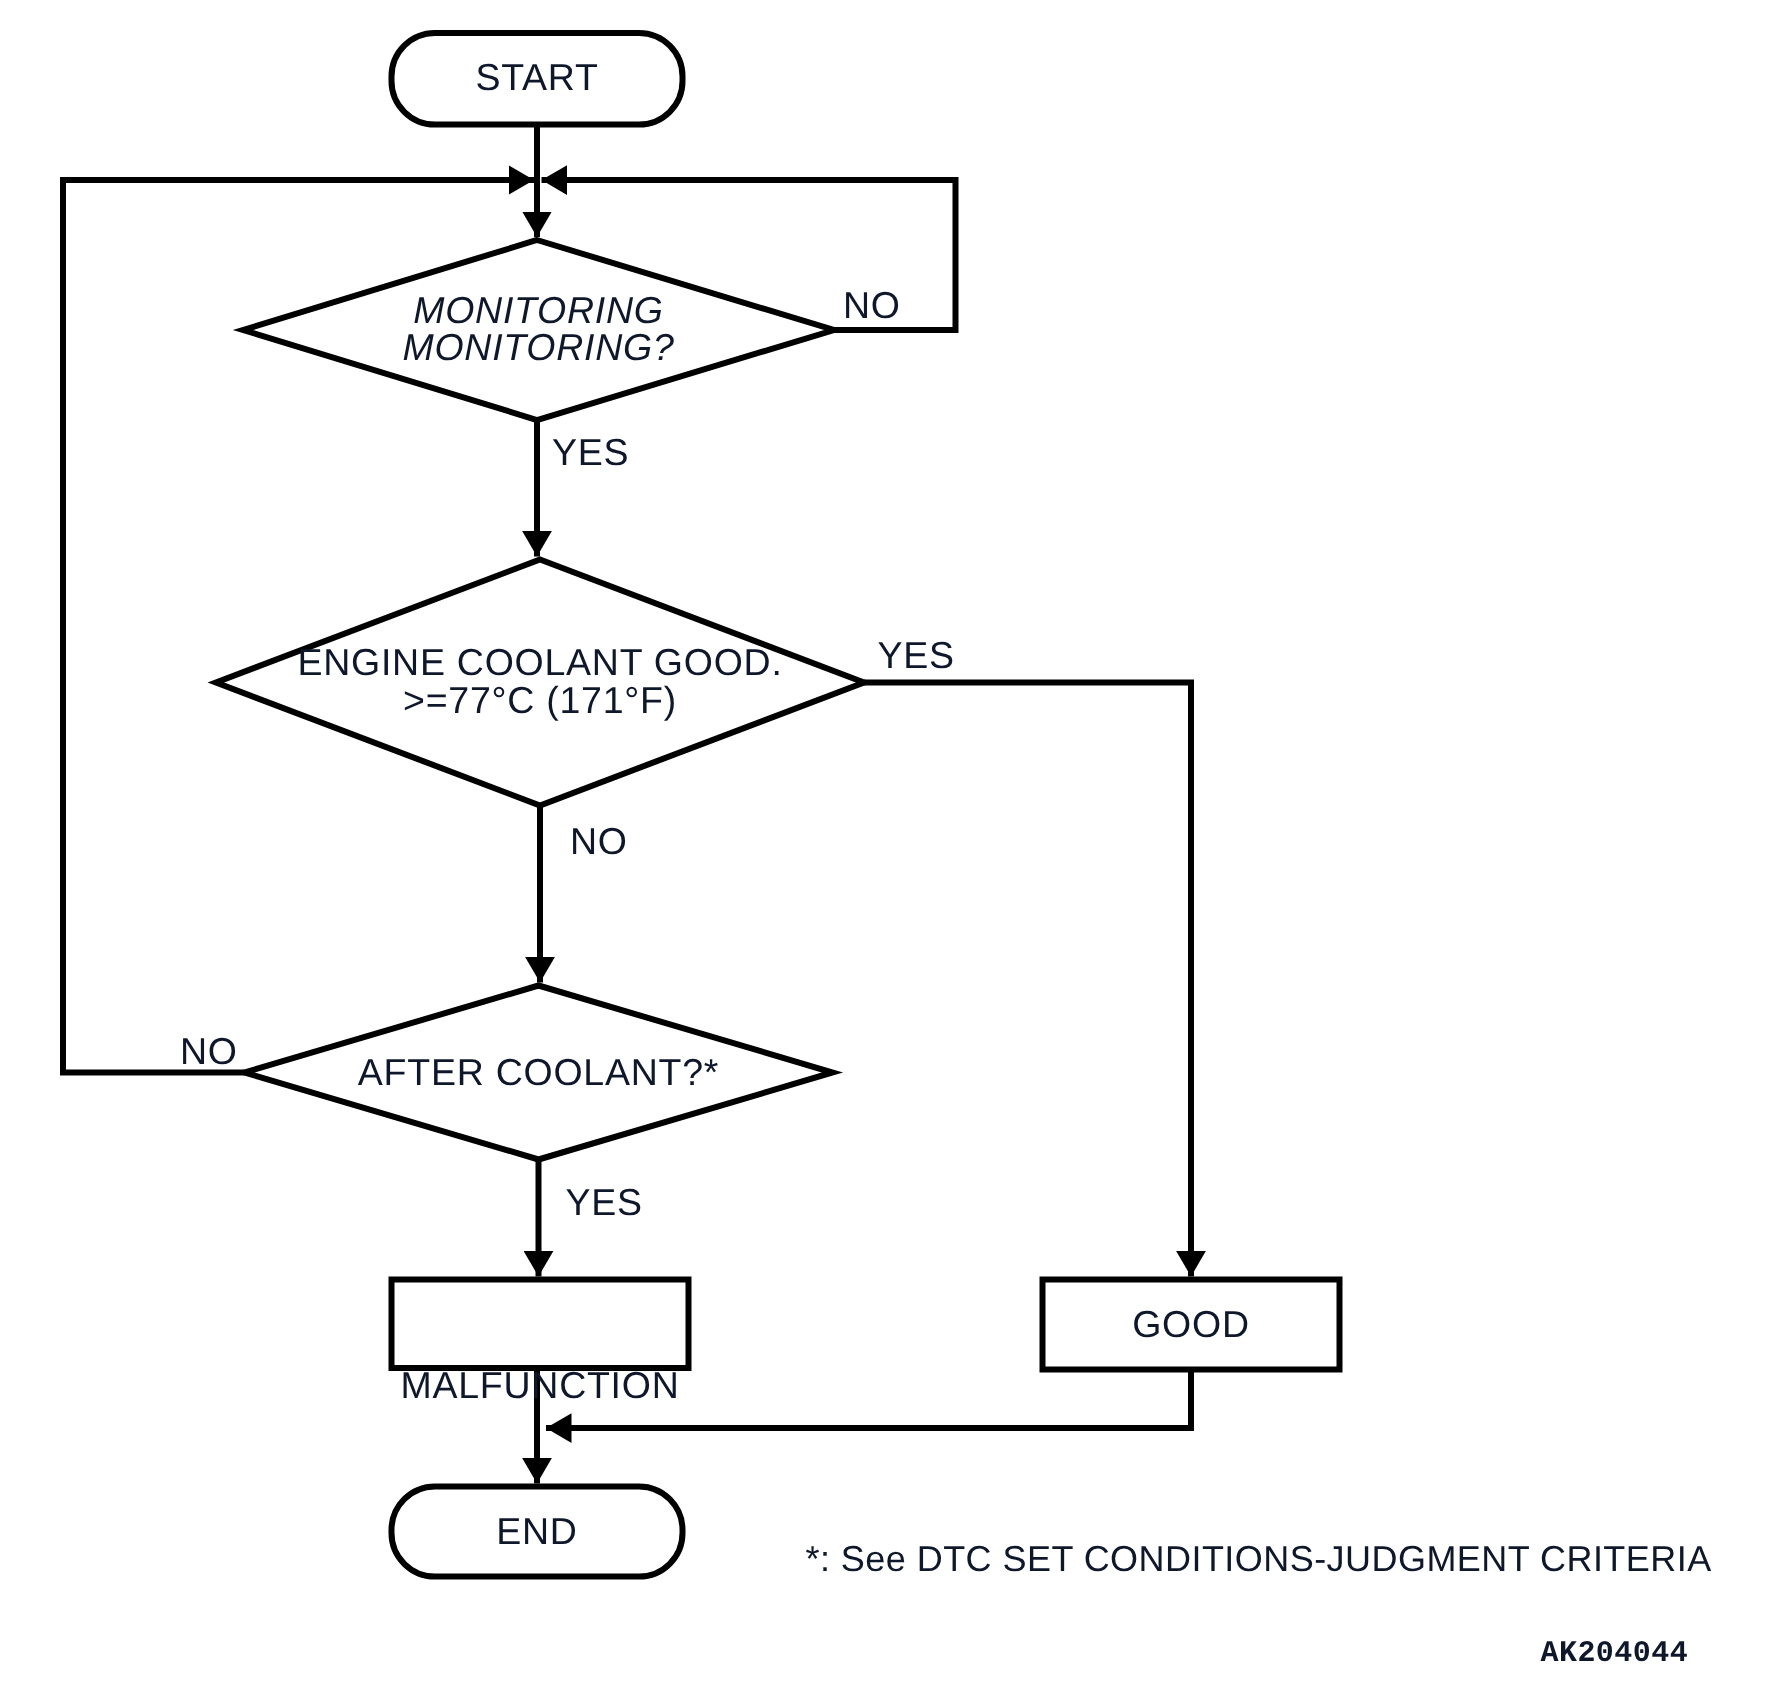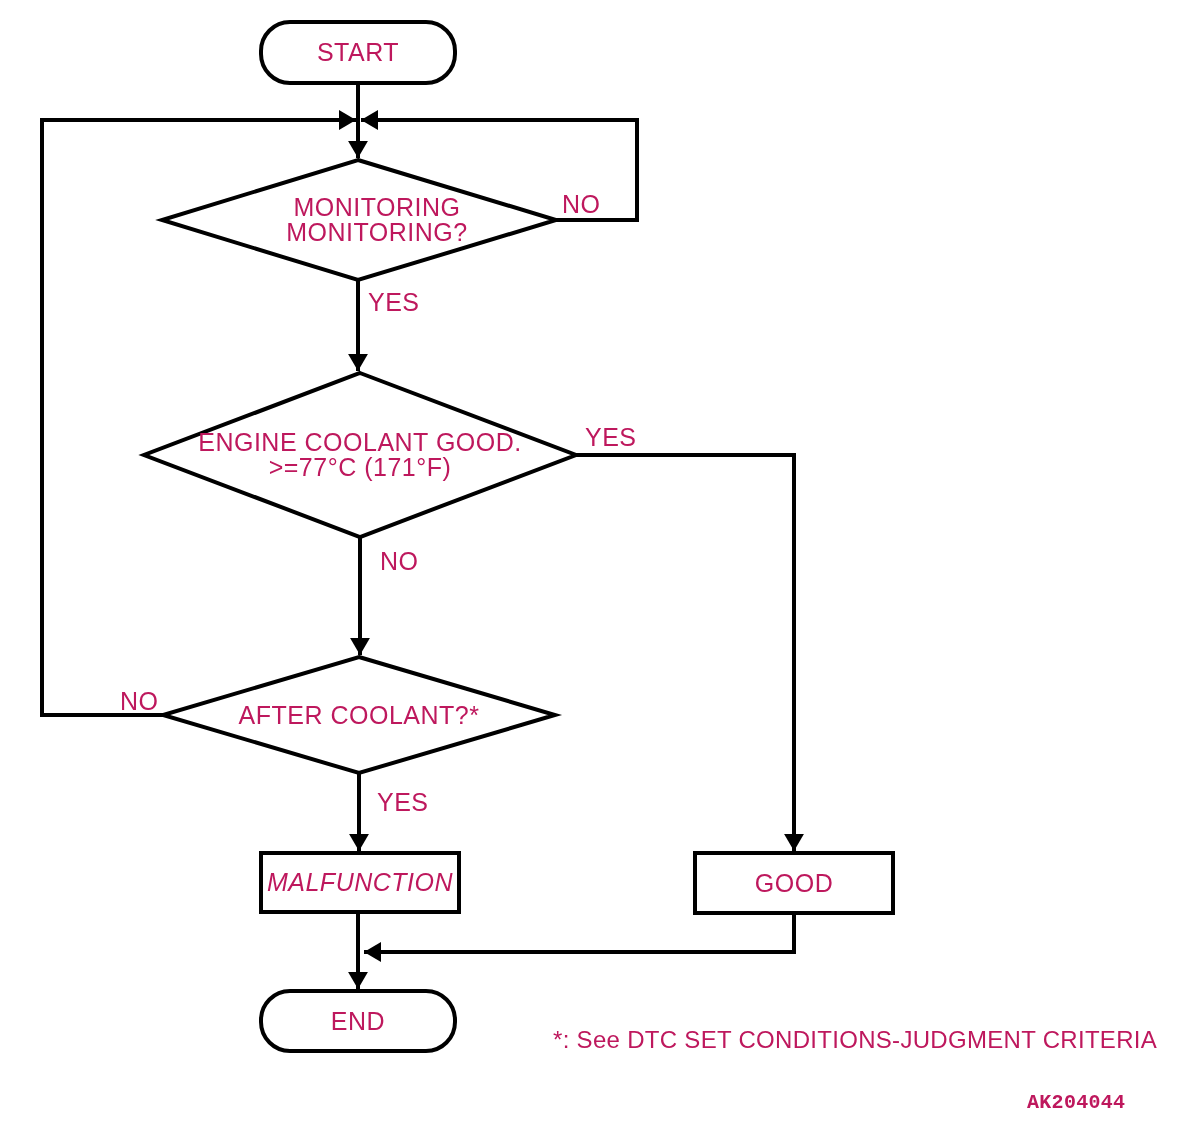--- a/index.html
+++ b/index.html
@@ -6,21 +6,21 @@
     margin: 0;
     padding: 0;
     background: #ffffff;
   }
   .canvas {
     position: relative;
     width: 1184px;
     height: 1134px;
     background: #ffffff;
     font-family: "Liberation Sans", sans-serif;
-    color: #be185d;
+    color: #0f172a;
     overflow: hidden;
   }
   svg.graphics {
     position: absolute;
     left: 0;
     top: 0;
   }
   .label {
     position: absolute;
     font-size: 25px;
@@ -29,40 +29,39 @@
     line-height: 25px;
   }
   .node-label {
     display: flex;
     flex-direction: column;
     align-items: center;
     justify-content: center;
     text-align: center;
   }
   .lbl-start       { left: 261px; top: 22px;  width: 194px; height: 61px; }
-  .lbl-monitoring  { left: 180px; top: 160px; width: 394px; height: 120px; }
+  .lbl-monitoring  { left: 162px; top: 160px; width: 394px; height: 120px; font-style: italic; }
   .lbl-coolant     { left: 144px; top: 373px; width: 432px; height: 164px; }
   .lbl-time        { left: 163px; top: 657px; width: 392px; height: 116px; }
-  .lbl-malfunction { left: 261px; top: 853px; width: 198px; height: 59px; font-style: italic; }
+  .lbl-malfunction { left: 261px; top: 895px; width: 198px; height: 59px; }
   .lbl-good        { left: 695px; top: 853px; width: 198px; height: 60px; }
   .lbl-end         { left: 261px; top: 991px; width: 194px; height: 60px; }
 
   .lbl-monitoring-no  { left: 562px; top: 192px; }
   .lbl-monitoring-yes { left: 368px; top: 290px; }
   .lbl-coolant-yes    { left: 585px; top: 425px; }
   .lbl-coolant-no     { left: 380px; top: 549px; }
   .lbl-time-no        { left: 120px; top: 689px; }
   .lbl-time-yes       { left: 377px; top: 790px; }
 
   .footnote {
     left: 537px;
     top: 1027px;
     font-size: 24px;
     letter-spacing: 0.3px;
-    margin-left: 16px;
   }
   .figure-code {
     left: 1027px;
     top: 1090px;
     font-size: 20px;
     font-weight: bold;
     letter-spacing: 0.3px;
     font-family: Liberation Mono, monospace;
   }
 </style>

